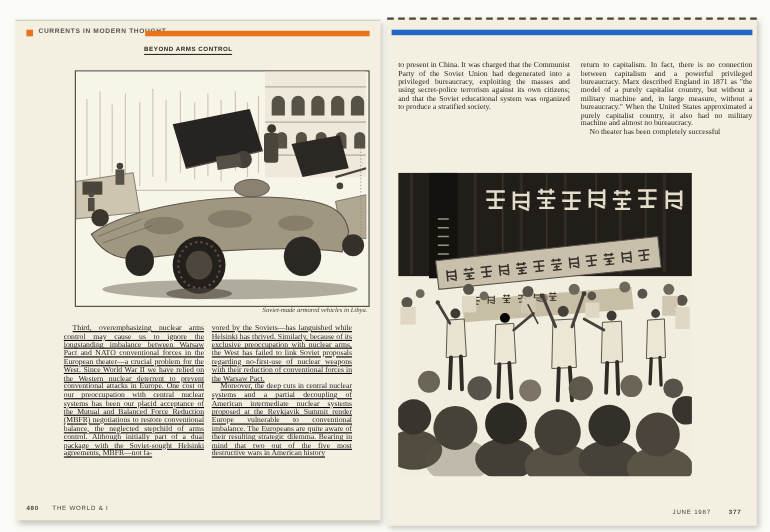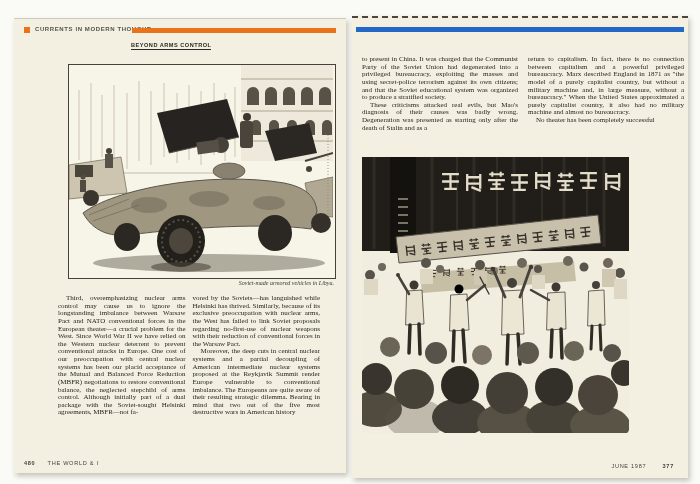--- a/index.html
+++ b/index.html
@@ -20,21 +20,21 @@
         border-bottom:1px solid #2b2a24;padding-bottom:1px;}
   
   .illo{position:absolute;background:#f7f4e8;}
   .illo-left{left:54px;top:45px;width:266px;height:213px;border:1px solid #46423a;}
   .illo-right{left:10px;top:139px;width:267px;height:276px;}
   .illo svg{display:block;}
   .caption{position:absolute;left:120px;top:261px;width:200px;text-align:right;
         font-size:6px;font-style:italic;color:#3c3a33;}
   
   .cols{position:absolute;display:flex;}
-  .cols-left{left:44px;top:276px;width:262px;gap:7px;}
+  .cols-left{left:44px;top:276px;width:262px;gap:7px;text-decoration:underline;}
   .cols-right{left:10px;top:38px;width:322px;gap:10px;}
   .col{flex:1;font-size:7px;line-height:1.09;text-align:justify;color:#26241f;}
   .col p{margin:0;}
   .col p.indent{text-indent:8px;}
   
   .footer{position:absolute;font-family:"Liberation Sans",sans-serif;font-size:5.6px;
         letter-spacing:.7px;color:#45443e;}
   .footer-left{left:10px;top:441px;}
   .footer-left .num{margin-right:10px;font-weight:bold;}
   .footer-right{right:14px;top:445px;text-align:right;}
@@ -141,21 +141,20 @@
       <span>THE WORLD &amp; I</span>
     </div>
   </div>
 
   <div class="page page-right">
     <div class="blue-bar" style="background:#2268c6;"></div>
 
     <div class="cols cols-right">
       <div class="col">
         <p>to present in China. It was charged that the Communist Party of the Soviet Union had degenerated into a privileged bureaucracy, exploiting the masses and using secret-police terrorism against its own citizens; and that the Soviet educational system was organized to produce a stratified society.</p>
-        <p class="indent">These criticisms attacked real evils, but Mao's diagnosis of their causes was badly wrong. Degeneration was presented as starting only after the death of Stalin and as a</p>
       </div>
       <div class="col">
         <p>return to capitalism. In fact, there is no connection between capitalism and a powerful privileged bureaucracy. Marx described England in 1871 as "the model of a purely capitalist country, but without a military machine and, in large measure, without a bureaucracy." When the United States approximated a purely capitalist country, it also had no military machine and almost no bureaucracy.</p>
         <p class="indent">No theater has been completely successful</p>
       </div>
     </div>
 
     <div class="illo illo-right">
       <span class="hidden-data">伟大的中国共产党</span>
       <span class="hidden-data">济南部队毛泽东思想宣传队</span>

